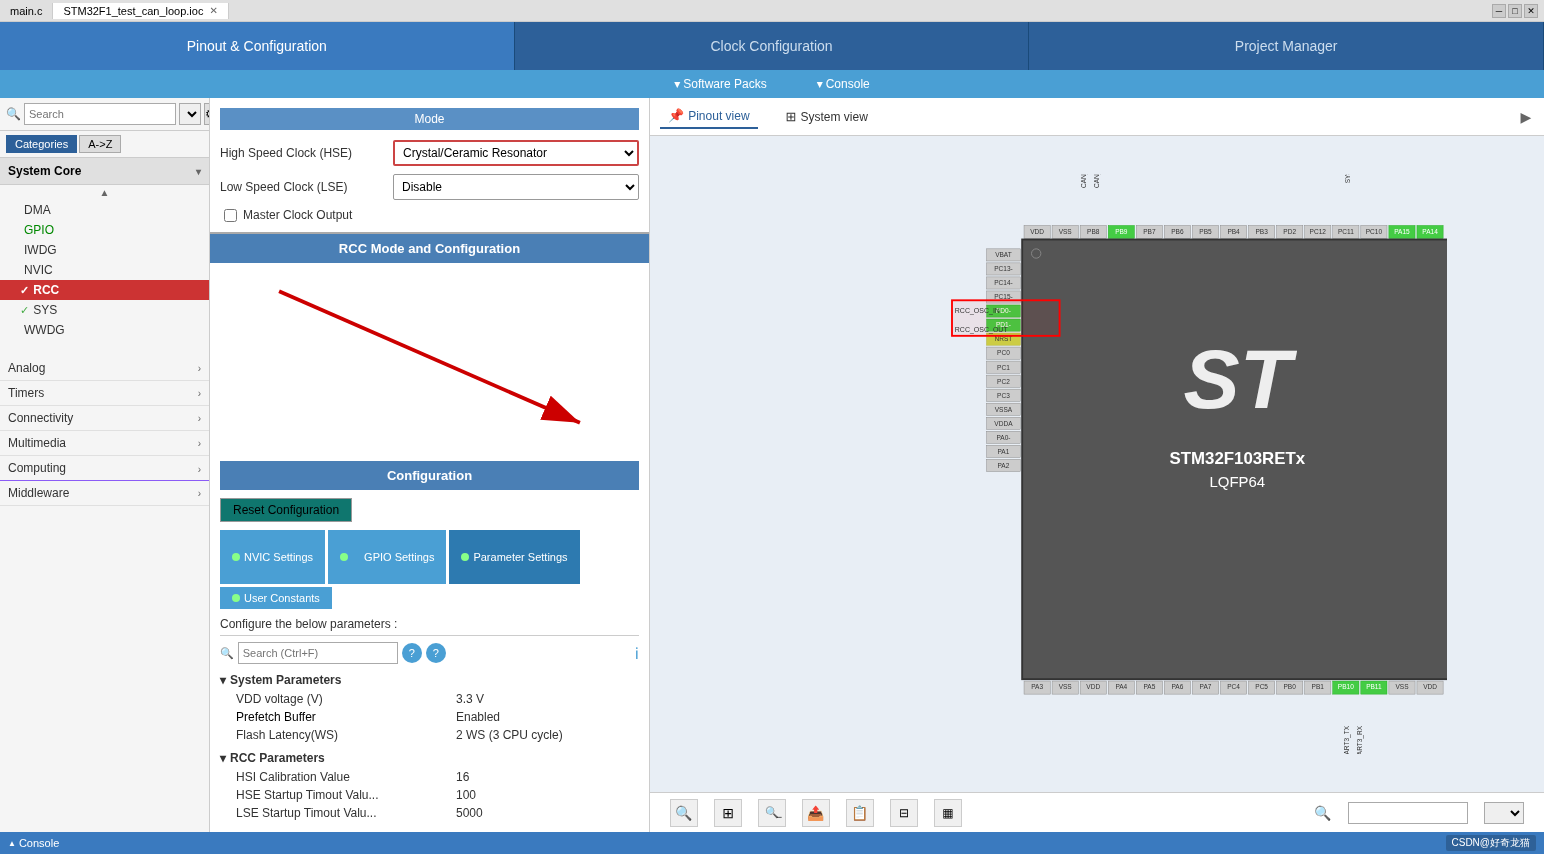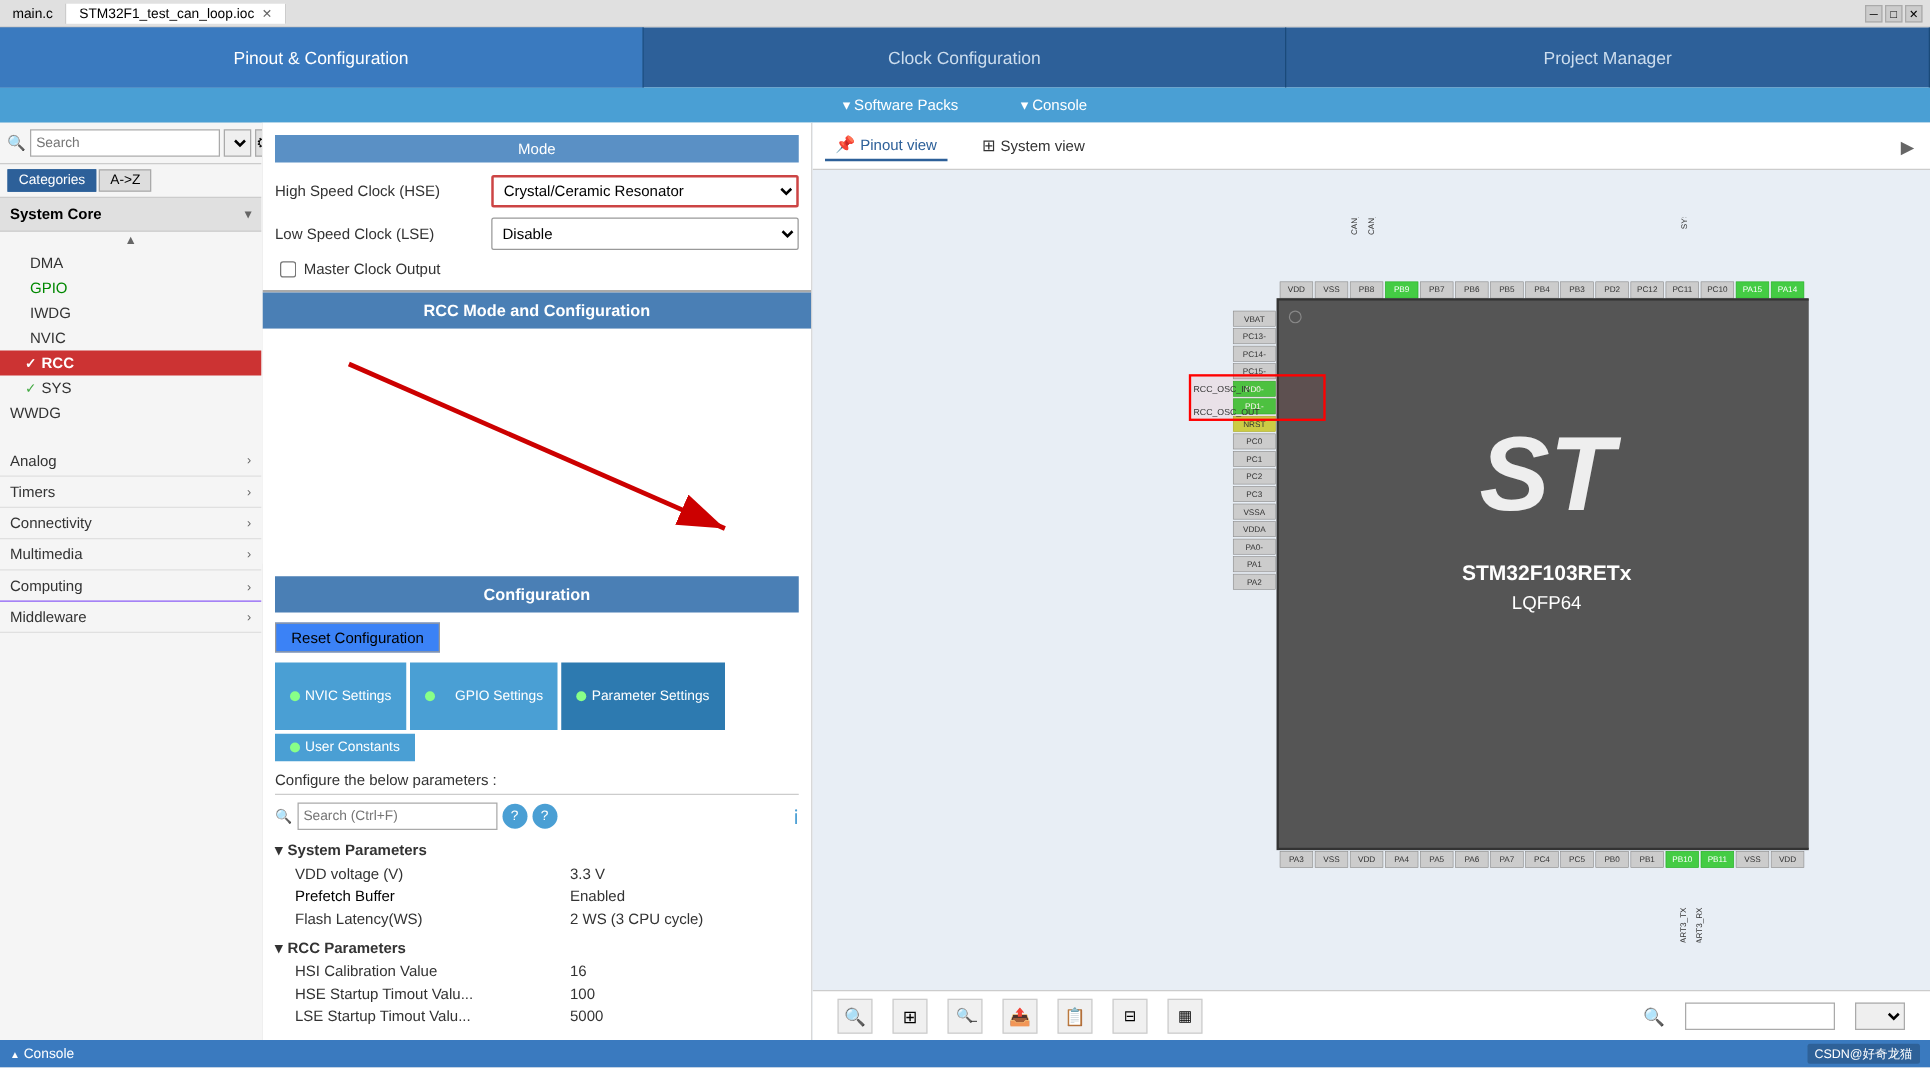--- a/index.html
+++ b/index.html
@@ -94,21 +94,21 @@
         <span>NVIC</span>
       </div>
       <div style="padding:3px 20px; cursor:pointer; font-size:12px; color:white; background:#cc3333; display:flex; align-items:center; gap:4px; font-weight:bold;">
         <span style="font-size:11px; color:white;">✓</span>
         <span>RCC</span>
       </div>
       <div style="padding:3px 20px; cursor:pointer; font-size:12px; color:#333; display:flex; align-items:center; gap:4px;">
         <span style="font-size:11px; color:#4a4;">✓</span>
         <span>SYS</span>
       </div>
-      <div style="padding:3px 4px; cursor:pointer; font-size:12px; color:#333; display:flex; align-items:center; gap:4px;">
+      <div style="padding:3px 20px; cursor:pointer; font-size:12px; color:#333; display:flex; align-items:center; gap:4px;">
         <span style="font-size:11px; color:#aaa;"> </span>
         <span>WWDG</span>
       </div>
     </div>
 
     <div style="height:16px;"></div>
 
     <div style="padding:5px 8px; cursor:pointer; font-size:12px; color:#333; display:flex; align-items:center; justify-content:space-between; border-bottom:1px solid #e0e0e0;">
       <span>Analog</span>
       <span style="font-size:10px; color:#666;">›</span>
@@ -179,21 +179,21 @@
           </marker>
         </defs>
         <line x1="60" y1="30" x2="380" y2="170" stroke="#cc0000" stroke-width="4" marker-end="url(#arrowhead)"></line>
       </svg>
     </div>
 
     <div style="padding:10px;">
       <div style="background:#4a7fb5; color:white; text-align:center; padding:7px; font-size:13px; font-weight:bold; margin-bottom:8px;">
         <span>Configuration</span>
       </div>
-      <button style="background:#3b82f6; border:1px solid #999; padding:4px 12px; cursor:pointer; font-size:12px; margin-bottom:8px;">
+      <button style="background:#0f766e; border:1px solid #999; padding:4px 12px; cursor:pointer; font-size:12px; margin-bottom:8px;">
         <span>Reset Configuration</span>
       </button>
 
       
       <div style="display:flex; flex-wrap:wrap; gap:3px; margin-bottom:8px;">
         <div style="background:#4a9fd4; color:white; padding:5px 12px; cursor:pointer; font-size:11px; display:flex; align-items:center; gap:4px;">
           <span style="width:8px; height:8px; border-radius:50%; background:#8f8; display:inline-block;"></span>
           <span>NVIC Settings</span>
         </div>
         <div style="background:#4a9fd4; color:white; padding:21px 12px; cursor:pointer; font-size:11px; display:flex; align-items:center; gap:16px;">

